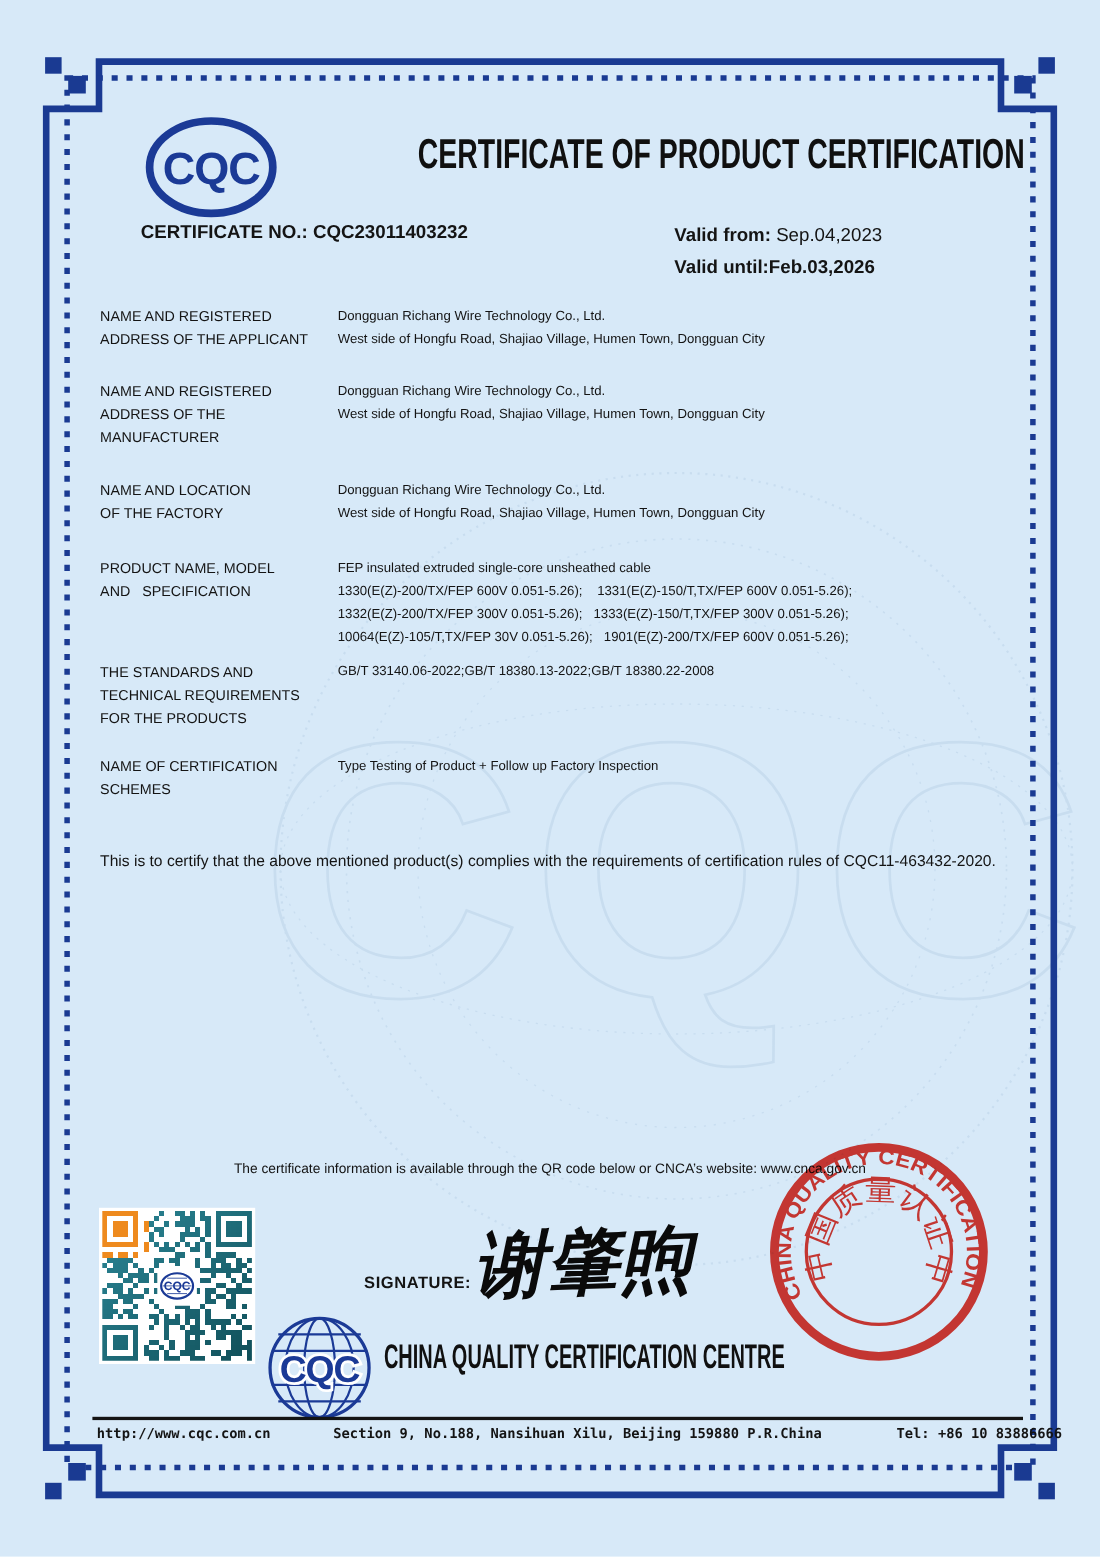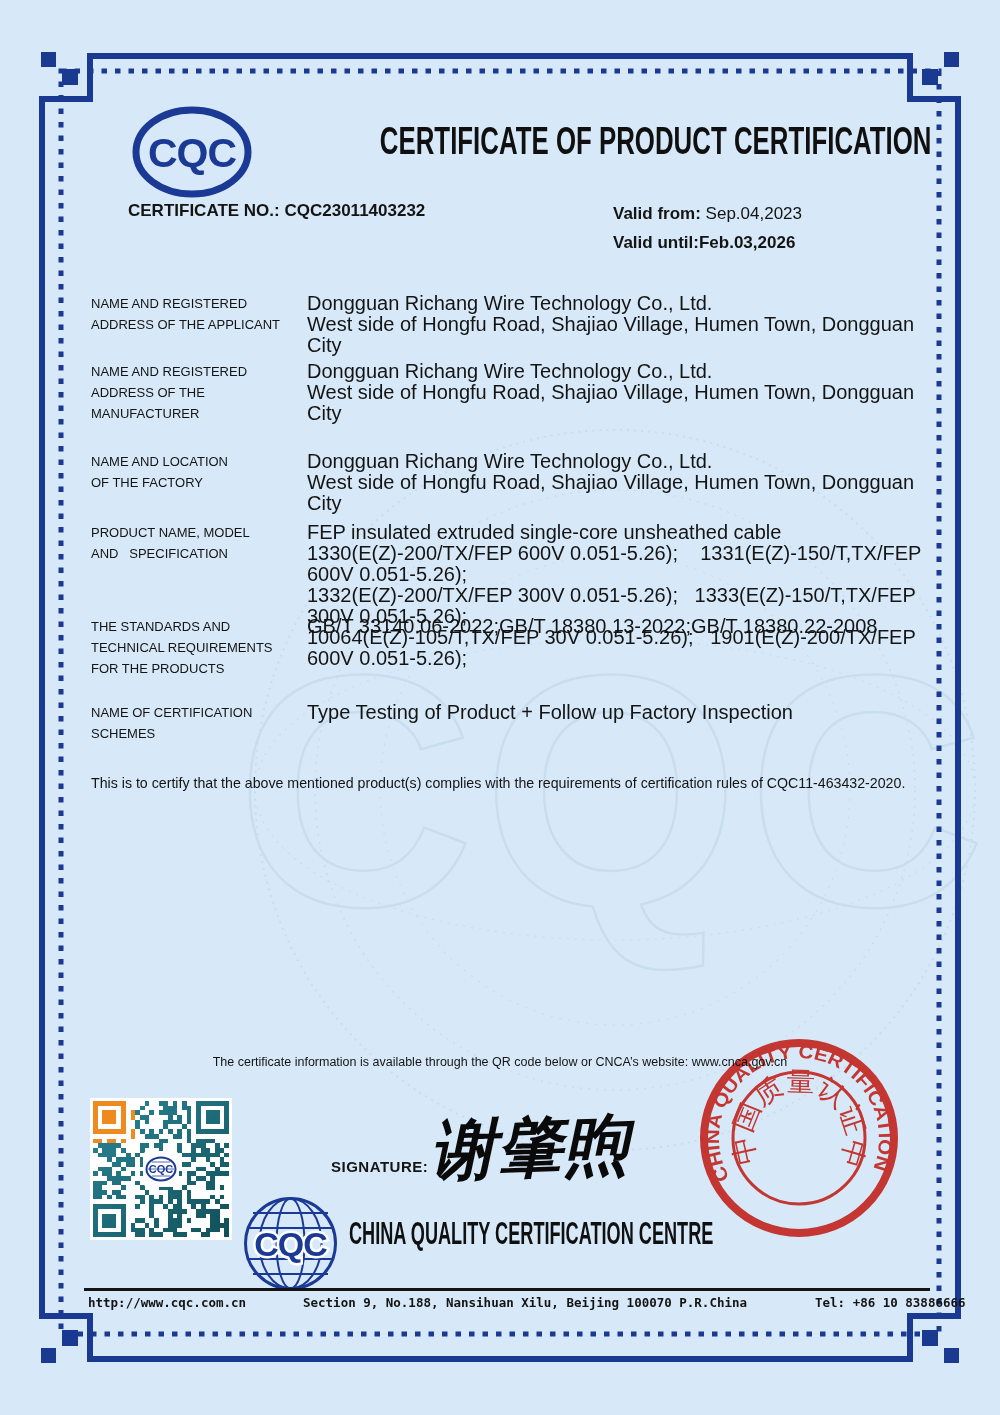--- a/index.html
+++ b/index.html
@@ -2,36 +2,36 @@
 <html><head>
 <meta charset="utf-8">
 <style>
   html,body{margin:0;padding:0;}
   #page{
     position:relative; width:1000px; height:1415px;
     background:#d7e9f8; overflow:hidden;
     font-family:"Liberation Sans", sans-serif; color:#141414;
   }
   .abs{position:absolute;}
-  .pre{white-space:pre-wrap;margin-top:16px;}
+  .pre{white-space:pre-wrap;}
   
   #logo-top{left:131px; top:105px; width:122px; height:95px;}
   #title-wrap{left:250px; top:120px; width:650px; height:50px; text-align:right;}
   #title-wrap .t{
     display:inline-block; font-size:38px; font-weight:bold; letter-spacing:0px;
     transform:scaleX(0.68); transform-origin:50% 50%; white-space:nowrap; color:#101010;
   }
   #certno{left:128px; top:201px; font-size:17px; font-weight:bold;text-align:right;}
   #valid{left:613px; top:199px; font-size:17px; line-height:29px;}
   #valid .lbl{font-weight:bold;}
   #valid .vu{font-weight:bold;}
   
   .row{left:0; width:1000px;}
   .row .lab{position:absolute; left:91px; width:210px; font-size:13px; font-weight:normal; line-height:21px;}
-  .row .val{position:absolute; left:307px; width:640px; font-size:20px; line-height:21px;}
+  .row .val{position:absolute; left:307px; width:640px; font-size:12px; line-height:21px;}
   #row0{top:277px;} #row1{top:345px;} #row2{top:435px;}
   #row3{top:506px;} #row4{top:600px;} #row5{top:686px;}
   .stmt{left:91px; width:830px; font-size:14.2px;}
   #stmt0{top:775px;} #stmt1{top:781px;}
   
   #qr-note{left:0; top:1055px; width:1000px; text-align:center; font-size:12.5px;}
   #qr-box{left:90px; top:1098px; width:142px; height:142px; background:#fff; padding:3px; box-sizing:border-box;}
   #qr-box svg{width:100%; height:100%; display:block;}
   #qr-logo{left:143px; top:1151px; width:36px; height:36px; background:#fff; border-radius:5px;
            display:flex; align-items:center; justify-content:center;}
@@ -583,16 +583,16 @@
     <text font-family="Liberation Sans, sans-serif" font-size="18.5" font-weight="bold" fill="#e62a21">
       <textPath href="#stamp-ring-path" startOffset="0" textLength="415" lengthAdjust="spacingAndGlyphs">CHINA  QUALITY  CERTIFICATION  CENTRE</textPath>
     </text>
     <text font-family="DejaVu Sans, sans-serif" font-size="27" fill="#e62a21">
       <textPath href="#stamp-inner-path" startOffset="0" textLength="228" lengthAdjust="spacingAndGlyphs">中国质量认证中心</textPath>
     </text>
   </svg>
 
   <div id="footer-line" class="abs z1"></div>
   <div id="foot-web" class="abs foot z1">http://www.cqc.com.cn</div>
-  <div id="foot-addr" class="abs foot z1">Section 9, No.188, Nansihuan Xilu, Beijing 100070 P.R.China</div>
+  <div id="foot-addr" class="abs foot z1">Section 9, No.188, Nansihuan Xilu, Beijing 159880 P.R.China</div>
   <div id="foot-tel" class="abs foot z1">Tel: +86 10 83886666</div>
 
 </div>
 
 </body></html>

